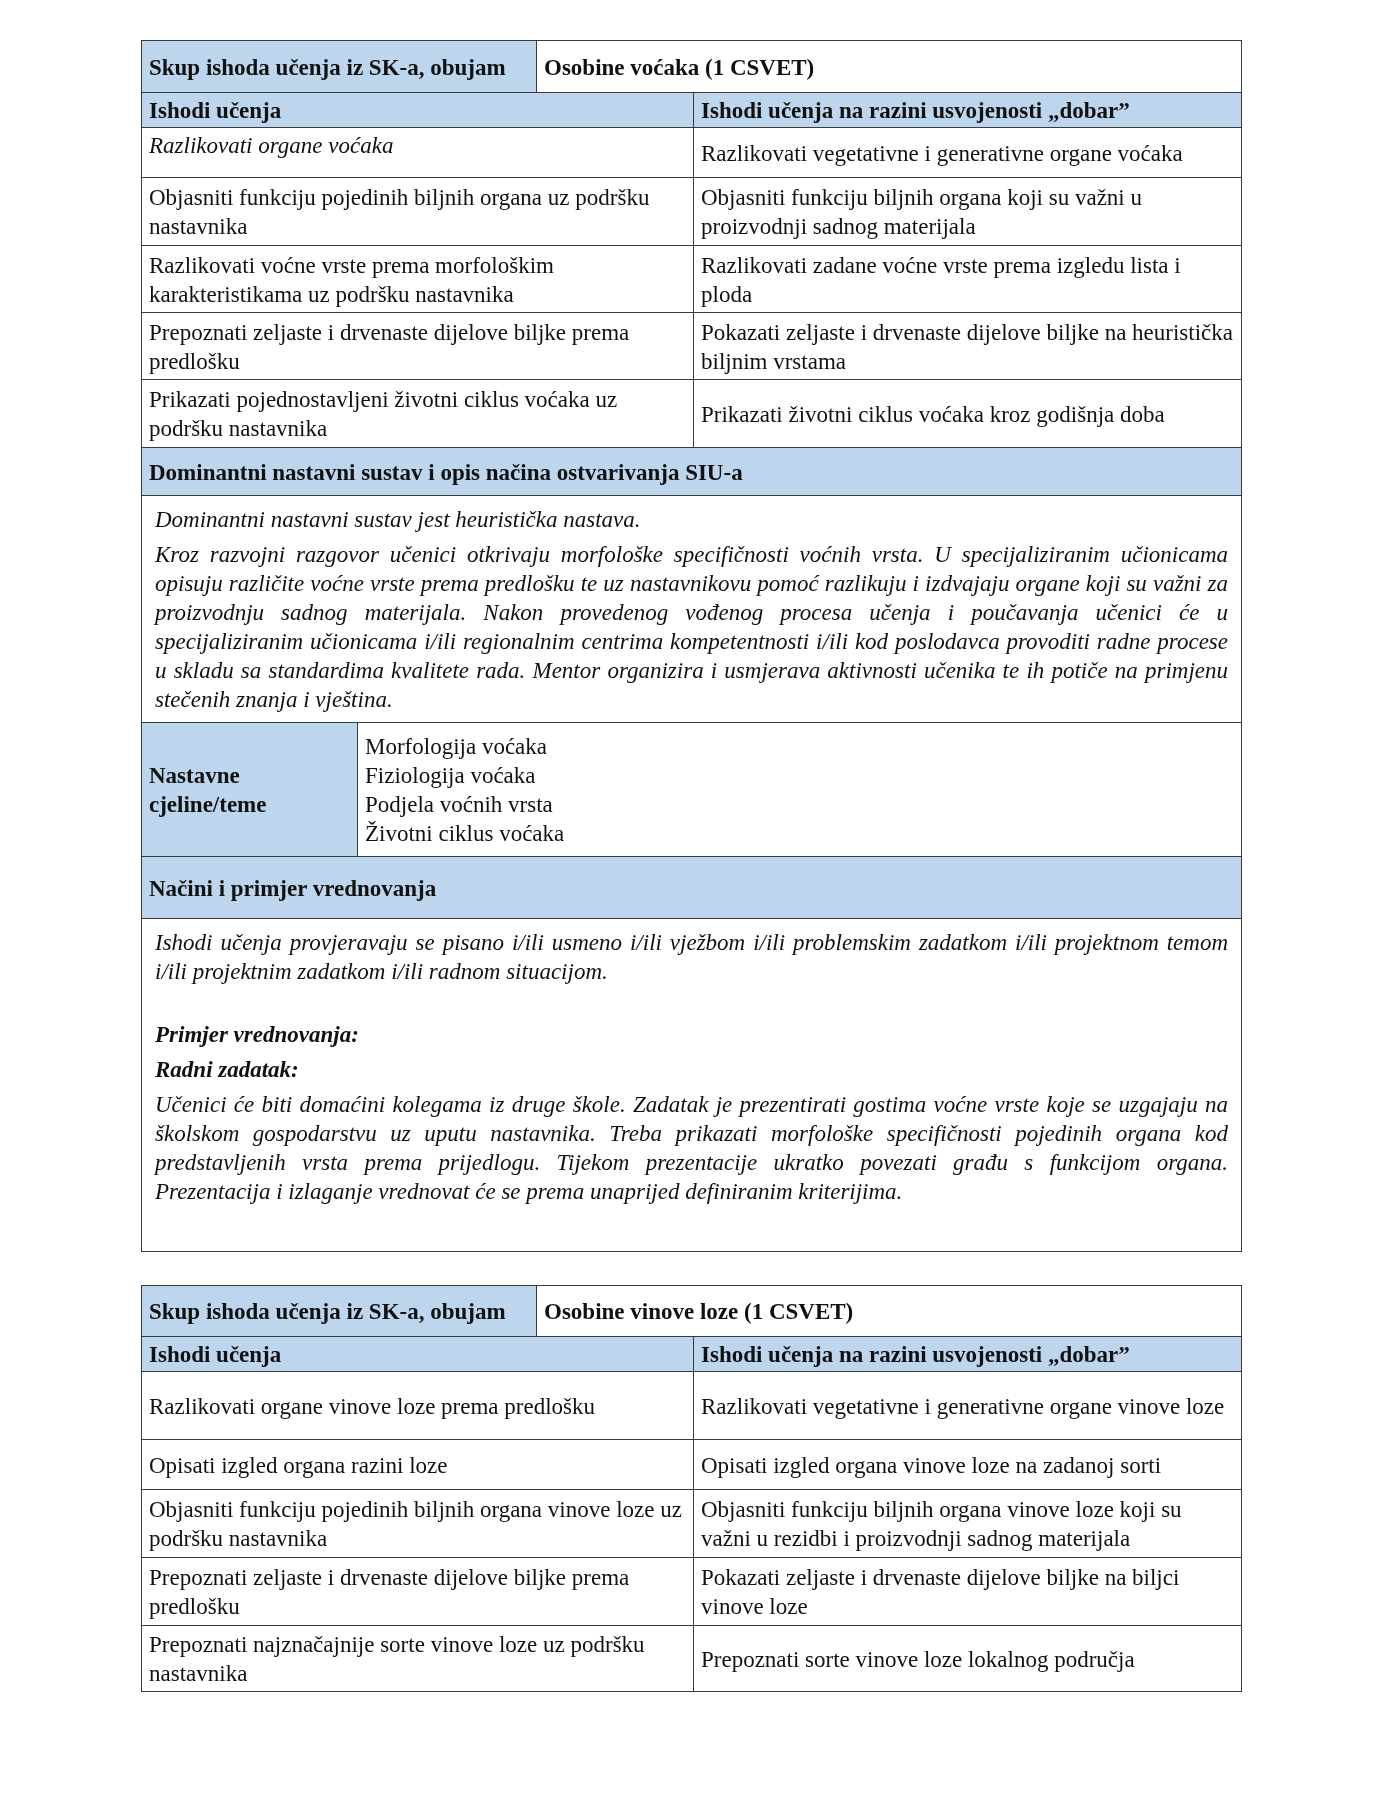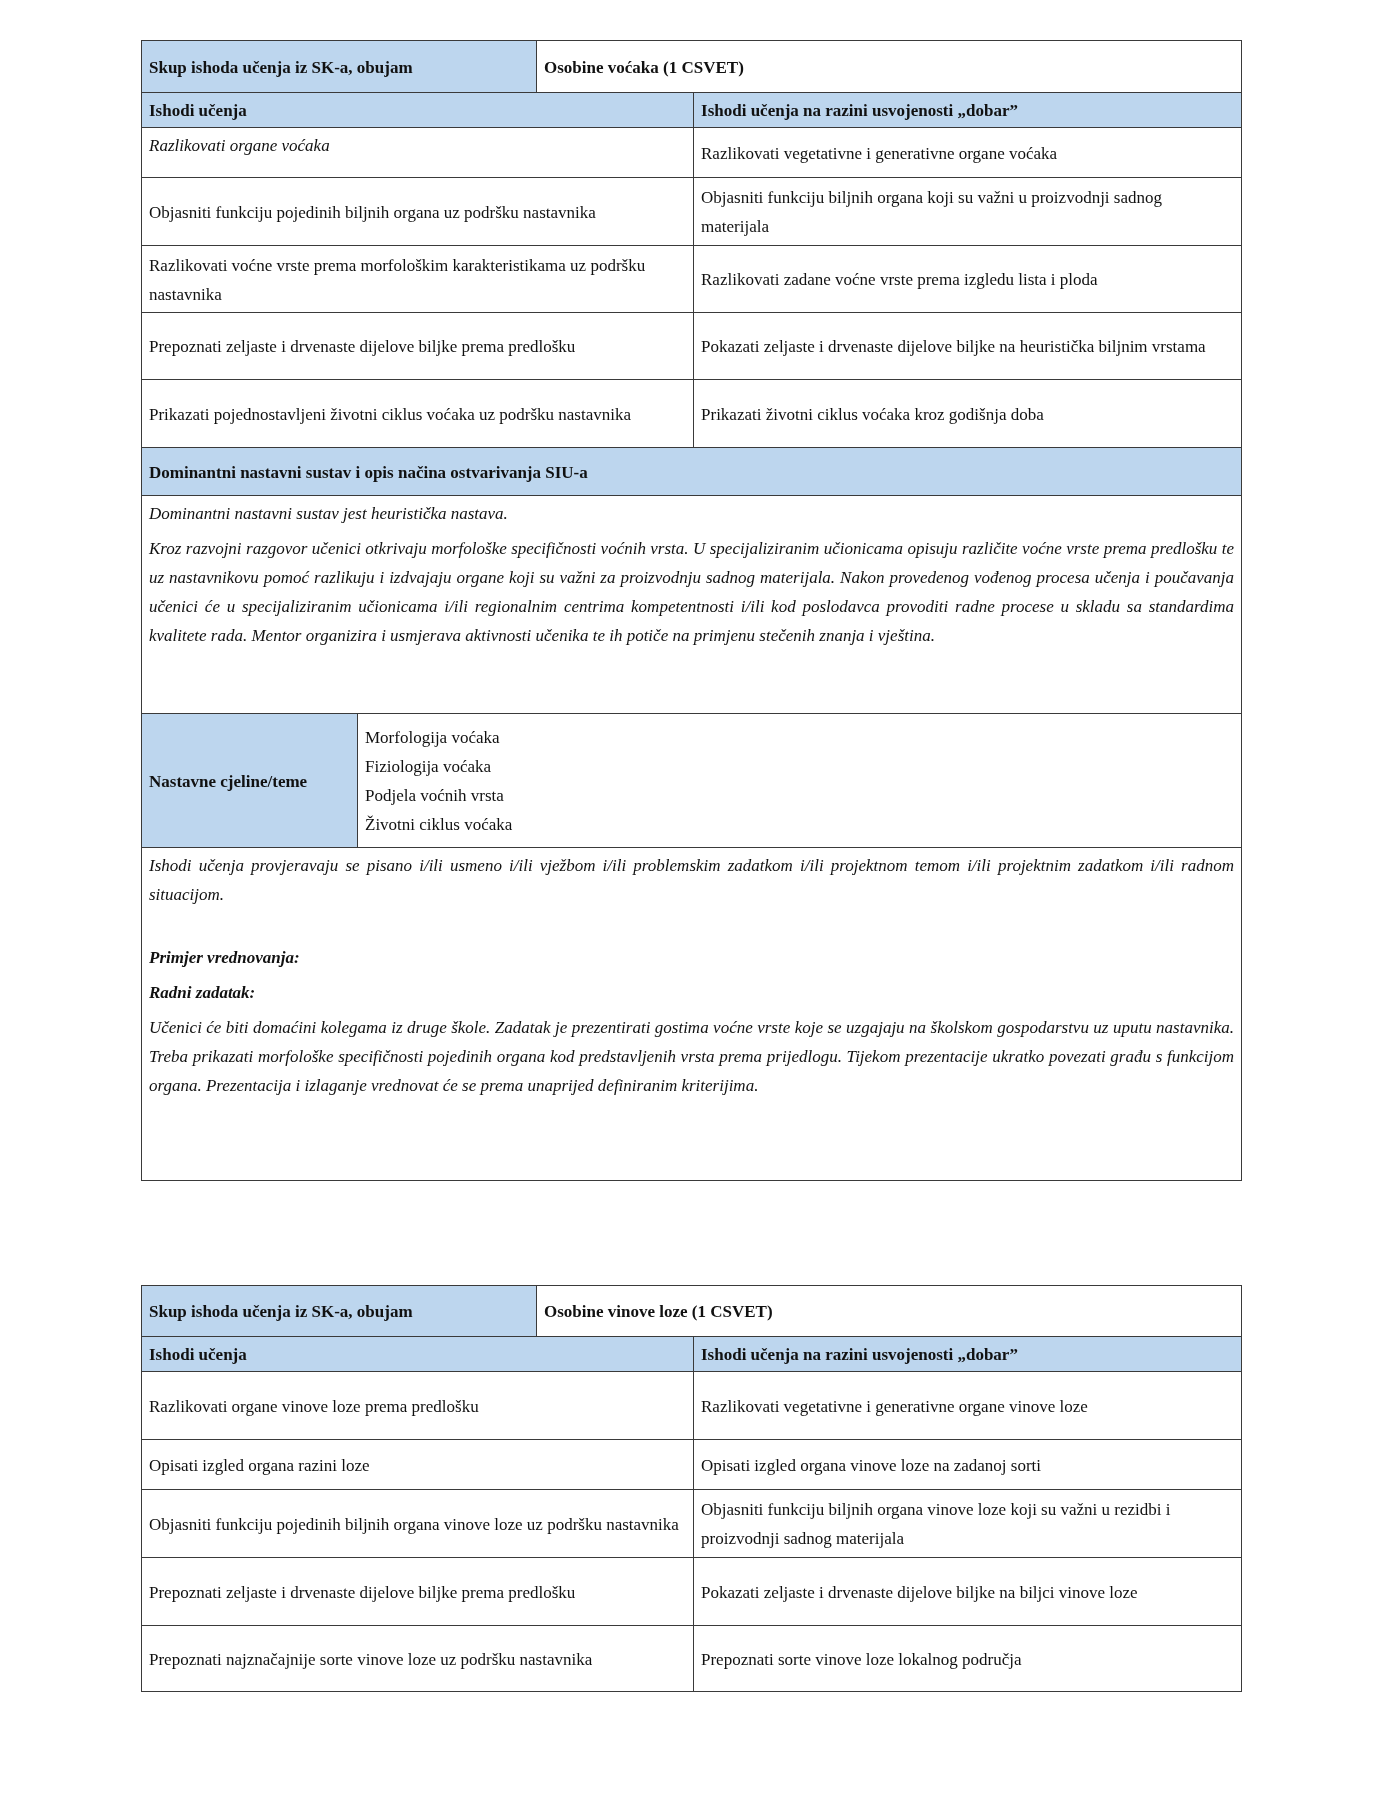--- a/index.html
+++ b/index.html
@@ -4,34 +4,34 @@
 <style>
   html, body { margin: 0; padding: 0; background: #ffffff; }
   body {
     width: 1386px; height: 1797px; position: relative; overflow: hidden;
     font-family: "Liberation Serif", "DejaVu Serif", serif;
     color: #111111;
   }
   .doc-table {
     position: absolute; left: 141px; width: 1100px;
     border-collapse: collapse; table-layout: fixed;
-    font-size: 17px; line-height: 29px; padding-left: 27px;
+    font-size: 23px; line-height: 29px; padding-left: 27px;
   }
   .doc-table td {
     border: 1.5px solid #3a3a3a;
     padding: 3px 7px 2px 7px;
     vertical-align: middle;
     overflow: hidden;
   }
   .blue { background: #bdd6ee; }
   .bold { font-weight: bold; }
   .center { text-align: left; }
   .top { vertical-align: top !important; font-style: italic; }
   .justify { text-align: justify; }
-  .para { margin: 0; }
+  .para { margin: 6px; }
   .para + .para { margin-top: 6px; }
   .topic-line { display: block; }
   #t1 { top: 40px; }
   #t2 { top: 1285px; }
 </style>
 </head>
 <body>
 
 <table id="t1" class="doc-table">
   <colgroup>
@@ -80,20 +80,23 @@
   </tr>
   <tr style="height:134px">
     <td class="blue bold">Nastavne cjeline/teme</td>
     <td colspan="3">
       <span class="topic-line">Morfologija voćaka</span>
       <span class="topic-line">Fiziologija voćaka</span>
       <span class="topic-line">Podjela  voćnih vrsta</span>
       <span class="topic-line">Životni ciklus voćaka</span>
     </td>
   </tr>
+  <tr style="height:62px">
+    <td colspan="4" class="blue bold">Načini i primjer vrednovanja</td>
+  </tr>
   <tr style="height:333px">
     <td colspan="4" class="top justify">
       <p class="para">Ishodi učenja provjeravaju se pisano i/ili usmeno i/ili vježbom i/ili problemskim zadatkom i/ili projektnom temom i/ili projektnim zadatkom i/ili radnom situacijom.</p>
       <p class="para bold" style="margin-top:34px">Primjer vrednovanja:</p>
       <p class="para bold">Radni zadatak:</p>
       <p class="para">Učenici će biti domaćini kolegama iz druge škole. Zadatak je prezentirati gostima voćne vrste koje se uzgajaju na školskom gospodarstvu uz uputu nastavnika. Treba prikazati morfološke specifičnosti pojedinih organa kod predstavljenih vrsta prema prijedlogu. Tijekom prezentacije ukratko povezati građu s funkcijom organa. Prezentacija i izlaganje vrednovat će se prema unaprijed definiranim kriterijima.</p>
     </td>
   </tr>
 </tbody>
   </table>

